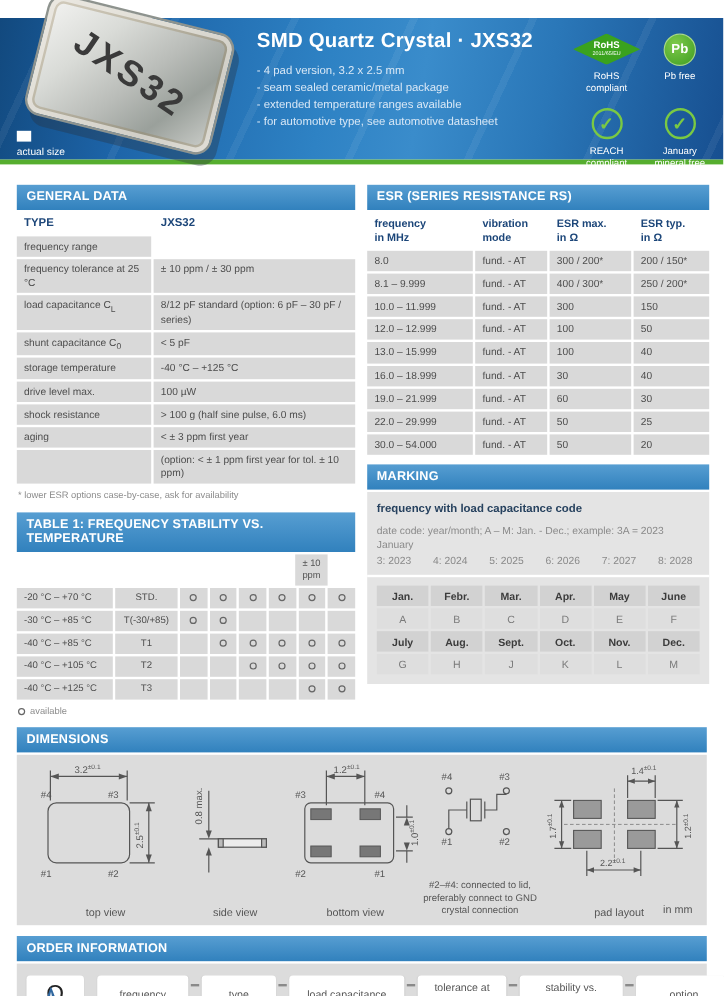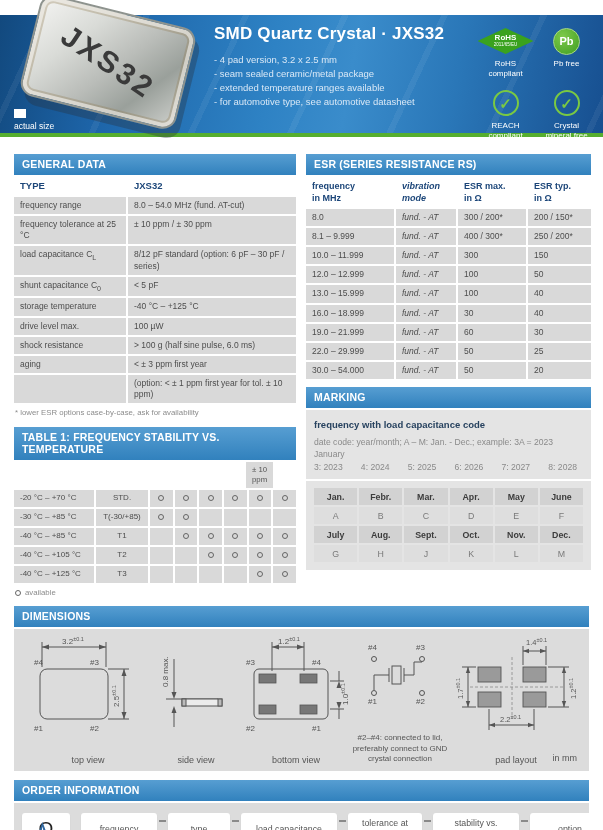--- a/index.html
+++ b/index.html
@@ -47,21 +47,21 @@
 
   
   .trow { display:flex; gap:2px; margin-top:2px; font-size:8.5px; color:#4d4d4d; }
   .tcell { background:#d9d9d9; padding:3px 6px; line-height:1.3; }
   .trow.white .tcell { background:#fff; color:#1c4679; font-weight:bold; font-size:9.5px; }
   .gd-label { width:112px; flex:none; }
   .gd-value { flex:1; }
   .footnote { font-size:7.8px; color:#8c8c8c; margin:5px 0 10px 1px; }
 
   .esr-c1 { width:88px; flex:none; }
-  .esr-c2 { width:60px; flex:none;font-style:italic; }
+  .esr-c2 { width:60px; flex:none; }
   .esr-c3 { width:68px; flex:none; }
   .esr-c4 { flex:1; }
   .esr-head .tcell { background:#fff; color:#1c4679; font-weight:bold; font-size:9px; line-height:1.35; }
 
   
   .t1-range { width:80px; flex:none; font-size:8px; }
   .t1-code { width:52px; flex:none; text-align:center; font-size:8px; }
   .t1-mark { flex:1; text-align:center; }
   .t1-head .tcell { background:none;margin-left:32px; }
   .t1-head .t1-mark { background:#d9d9d9; font-size:7.8px; line-height:1.3; color:#555; }
@@ -149,41 +149,40 @@
         <div class="blabel">
           <div>REACH</div>
           <div>compliant</div>
         </div>
       </div>
       <div class="badge">
         <div class="icon-slot">
             <div class="check-circle">✓</div>
           </div>
         <div class="blabel">
-          <div>Crystal</div>
+          <div>January</div>
           <div>mineral free</div>
         </div>
       </div>
     </div>
   </div>
 
   <div class="main">
     <div class="columns">
 
       <div class="col-left">
 
         <div class="section-header">GENERAL DATA</div>
         <div>
           <div class="trow white">
             <div class="tcell gd-label">TYPE</div>
             <div class="tcell gd-value">JXS32</div>
           </div>
           <div class="trow">
             <div class="tcell gd-label">frequency range</div>
-            <div class="tcell gd-value">8.0 – 54.0 MHz (fund. AT-cut)</div>
           </div>
           <div class="trow">
             <div class="tcell gd-label">frequency tolerance at 25 °C</div>
             <div class="tcell gd-value">± 10 ppm / ± 30 ppm</div>
           </div>
           <div class="trow">
             <div class="tcell gd-label"><span>load capacitance C</span><sub>L</sub></div>
             <div class="tcell gd-value">8/12 pF standard (option: 6 pF – 30 pF / series)</div>
           </div>
           <div class="trow">

